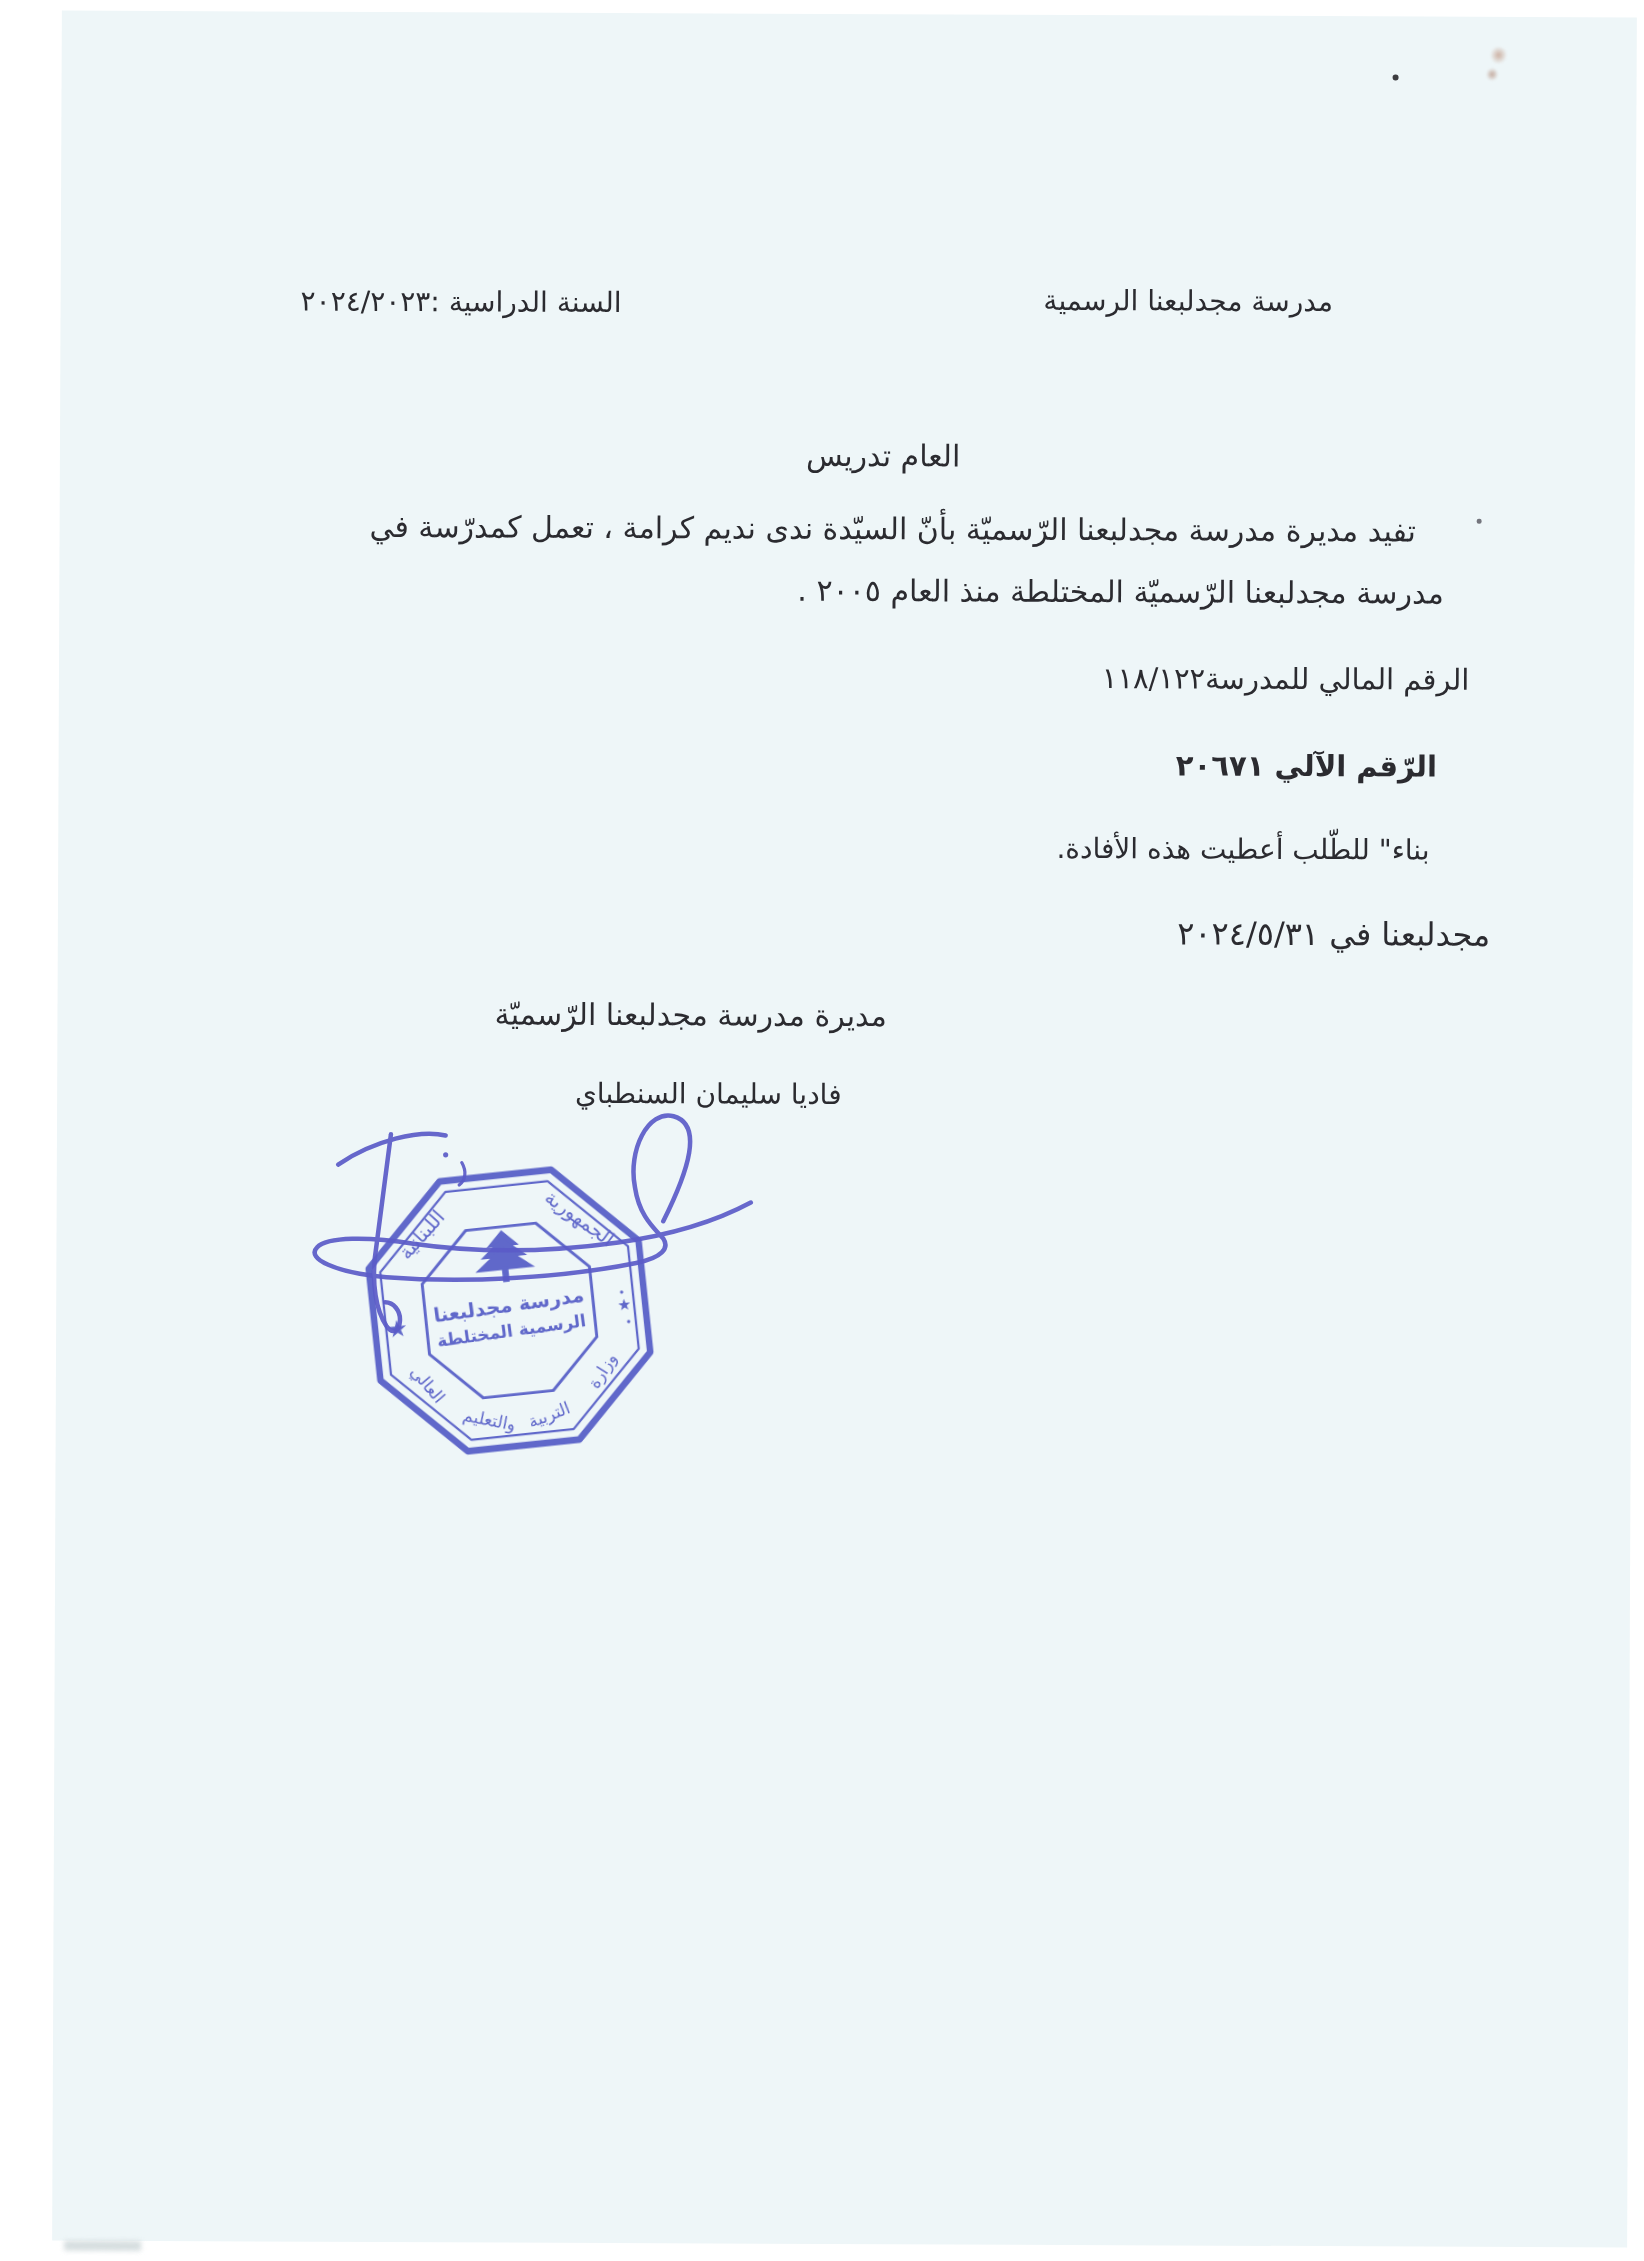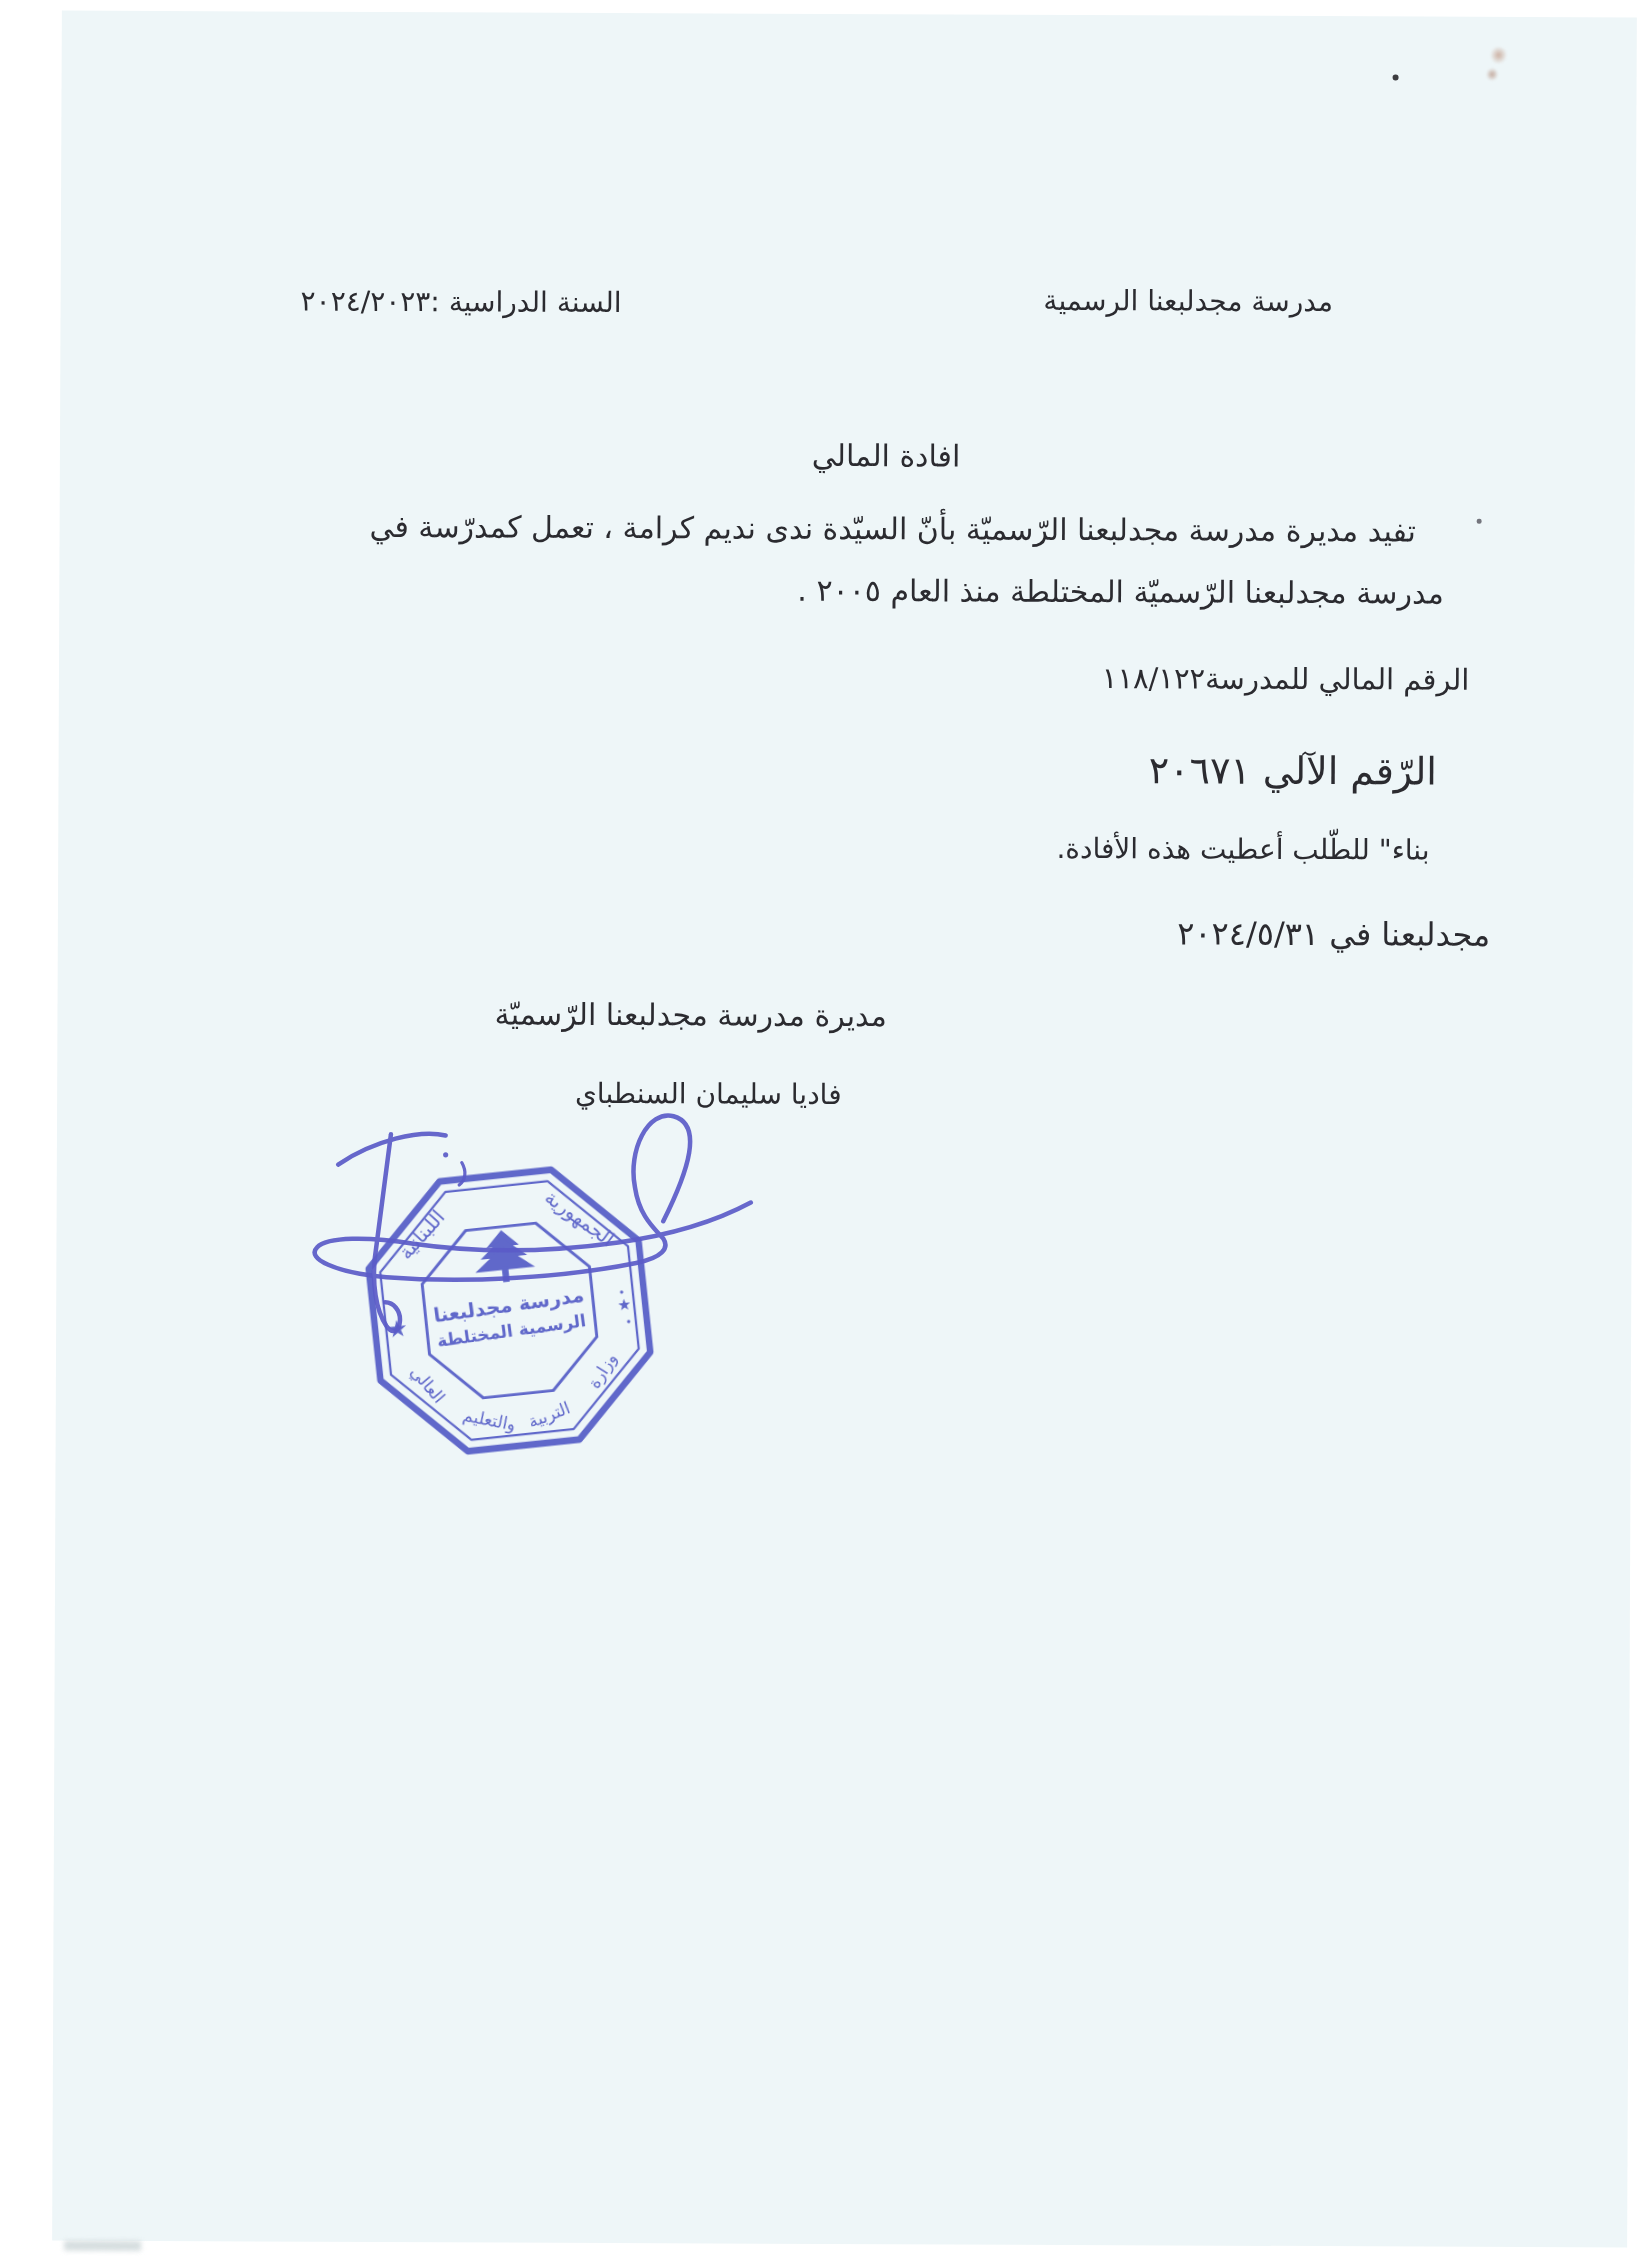--- a/index.html
+++ b/index.html
@@ -21,27 +21,27 @@
   #corner-artifact{left:11.6px;top:2230px;width:77px;height:10.3px;background:#ccd6d8;filter:blur(2.6px);opacity:.8;}
 </style>
 </head>
 <body>
 
 <div class="page">
 
   <div class="txt" style="right:303px;top:269px;font-size:28px;">مدرسة مجدلبعنا الرسمية</div>
   <div class="txt" style="left:240px;top:273px;font-size:28px;">السنة الدراسية :٢٠٢٤/٢٠٢٣</div>
 
-  <div class="txt" style="right:675px;top:424px;font-size:30px;">افادة المالي</div>
+  <div class="txt" style="right:675px;top:424px;font-size:30px;">العام تدريس</div>
 
   <div class="txt" style="right:219px;top:497px;font-size:30px;">تفيد مديرة مدرسة مجدلبعنا الرّسميّة بأنّ السيّدة ندى نديم كرامة ، تعمل كمدرّسة في</div>
   <div class="txt" style="right:191px;top:559px;font-size:30px;">مدرسة مجدلبعنا الرّسميّة المختلطة منذ العام ٢٠٠٥ .</div>
 
   <div class="txt" style="right:165px;top:646px;font-size:29px;">الرقم المالي للمدرسة١١٨/١٢٢</div>
-  <div class="txt" style="right:197px;top:733px;font-size:38px;">الرّقم الآلي  ٢٠٦٧١</div>
+  <div class="txt" style="right:197px;top:733px;font-size:29px;font-weight:bold;">الرّقم الآلي  ٢٠٦٧١</div>
   <div class="txt" style="right:204px;top:817px;font-size:28px;">بناء" للطّلب أعطيت هذه الأفادة.</div>
   <div class="txt" style="right:143px;top:899px;font-size:32px;">مجدلبعنا في ٢٠٢٤/٥/٣١</div>
 
   <div class="txt" style="right:746px;top:984px;font-size:30px;">مديرة مدرسة مجدلبعنا الرّسميّة</div>
   <div class="txt" style="right:791px;top:1064px;font-size:28px;">فاديا سليمان السنطباي</div>
 
   <div class="artifact" id="dot-artifact"></div>
   <div class="artifact" id="speck-artifact"></div>
   <div class="artifact" id="smudge-artifact"></div>
   <div class="artifact" id="corner-artifact"></div>

